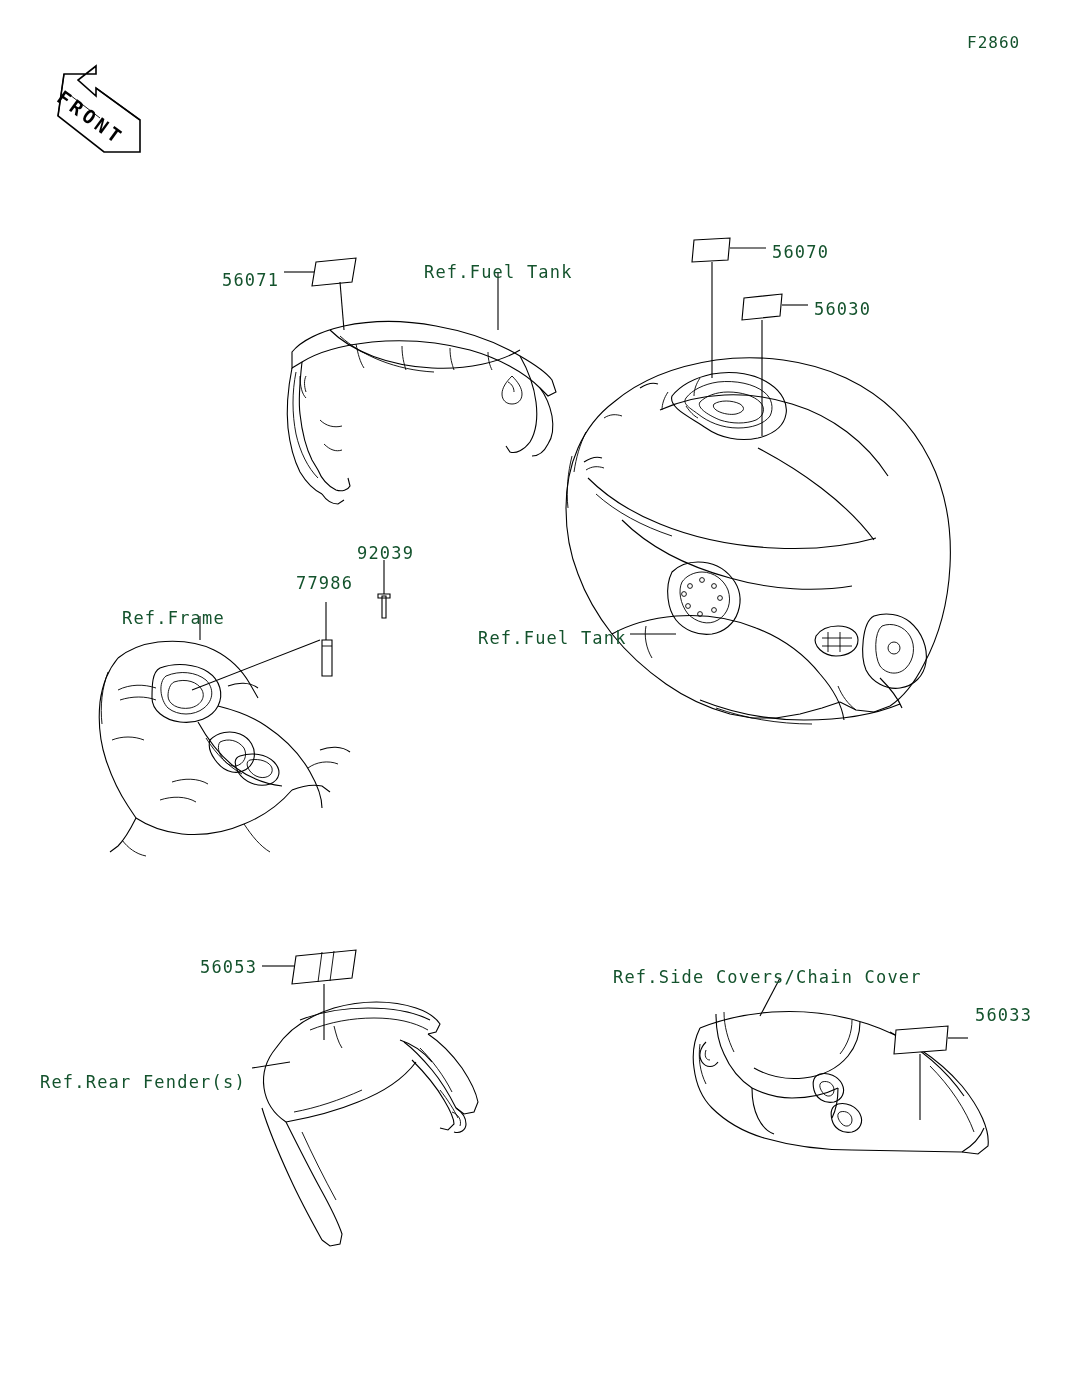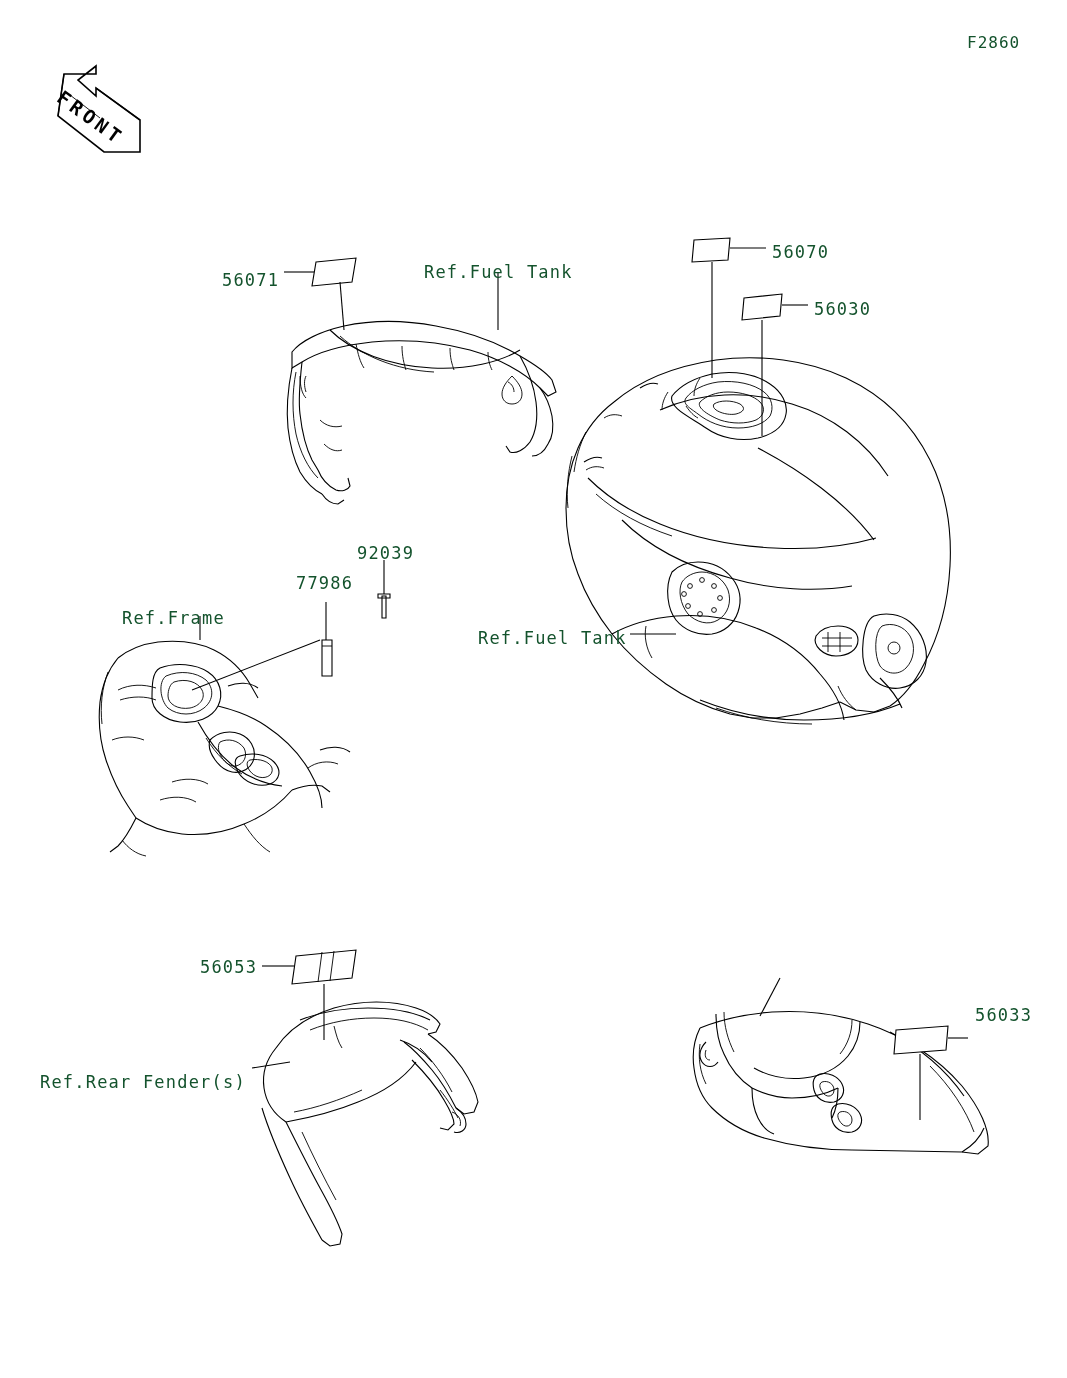--- a/index.html
+++ b/index.html
@@ -300,20 +300,21 @@
 
   <div class="lbl" style="left:222px; top:270px;">56071</div>
   <div class="lbl" style="left:424px; top:262px;">Ref.Fuel Tank</div>
   <div class="lbl" style="left:772px; top:242px;">56070</div>
   <div class="lbl" style="left:814px; top:299px;">56030</div>
   <div class="lbl" style="left:357px; top:543px;">92039</div>
   <div class="lbl" style="left:296px; top:573px;">77986</div>
   <div class="lbl" style="left:122px; top:608px;text-align:center;">Ref.Frame</div>
   <div class="lbl" style="left:478px; top:628px;">Ref.Fuel Tank</div>
   <div class="lbl" style="left:200px; top:957px;">56053</div>
+  <div class="lbl" style="left:613px; top:967px;">Ref.Side Covers/Chain Cover</div>
   <div class="lbl" style="left:975px; top:1005px;">56033</div>
   <div class="lbl" style="left:40px; top:1072px;">Ref.Rear Fender(s)</div>
 
   <div style="position:absolute; left:66px; top:86px; width:78px; height:46px;
               font-family:'DejaVu Sans Mono', monospace; font-size:19px; font-weight:bold;
               letter-spacing:4px; color:#000; transform:rotate(36deg); transform-origin:left top;">FRONT</div>
 
 </div>
 
 </body></html>

